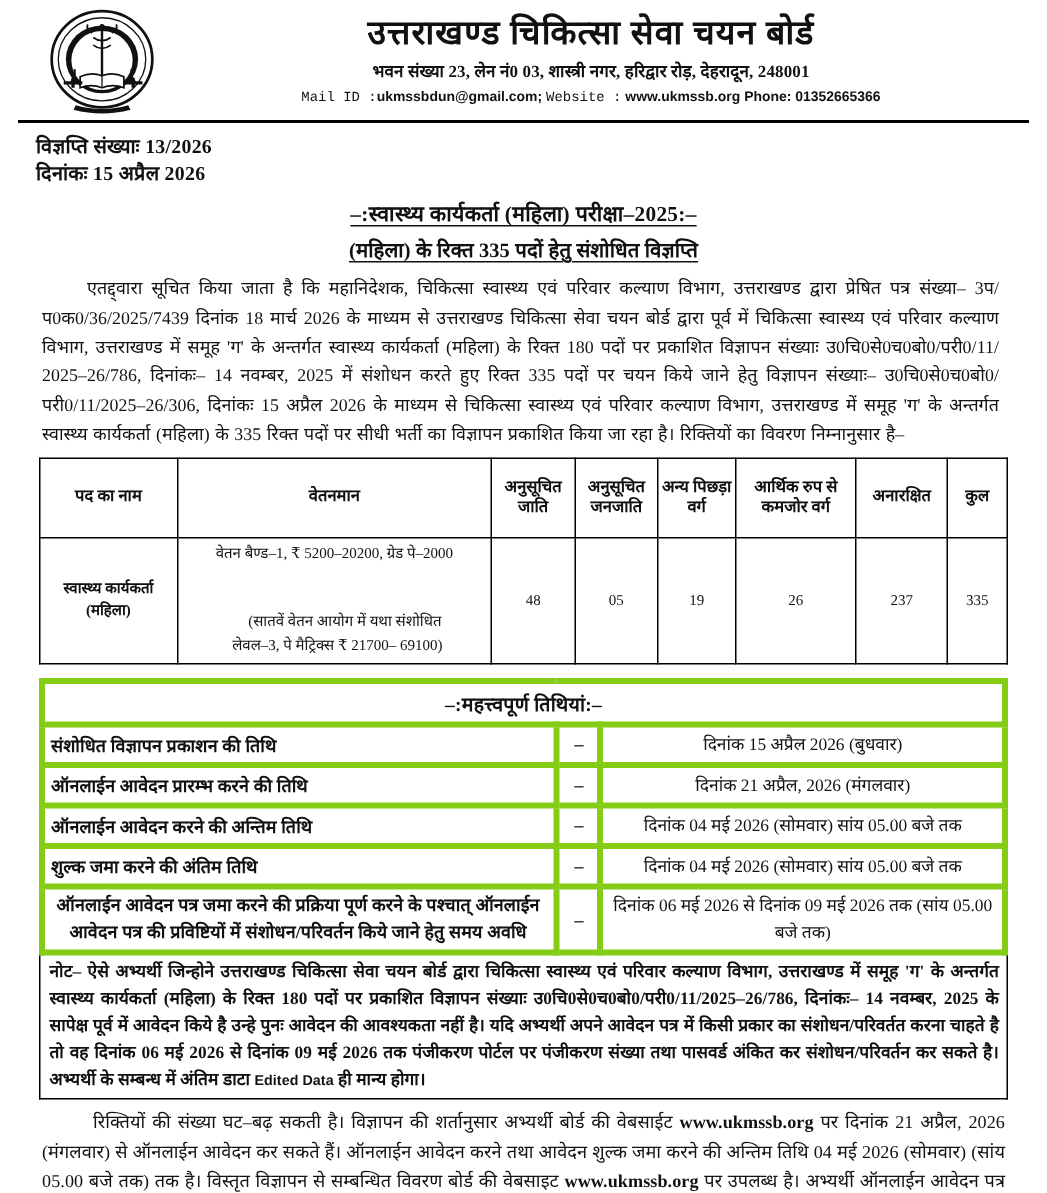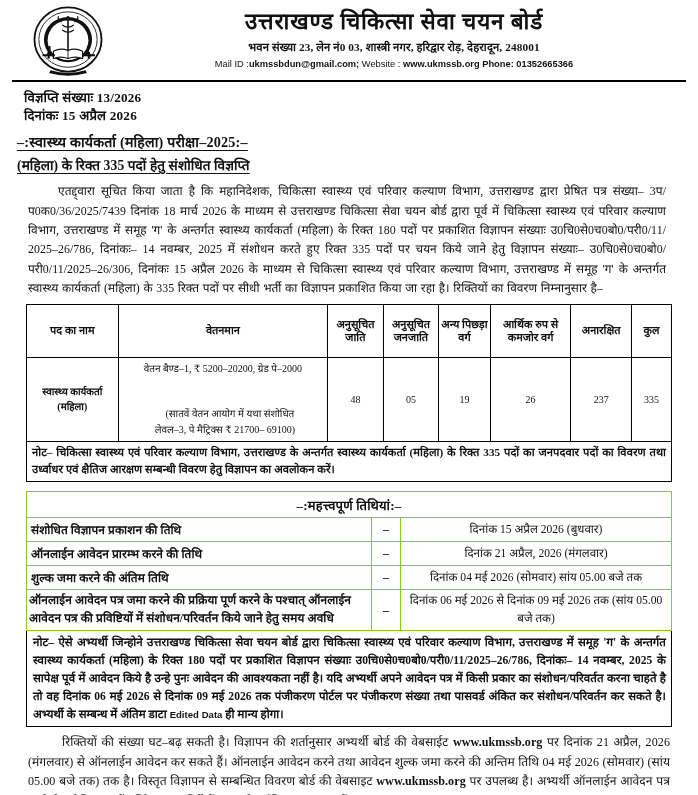--- a/index.html
+++ b/index.html
@@ -64,21 +64,21 @@
     letter-spacing: 0.1px;
     margin-top: 5px;
     white-space: nowrap;
   }
   .org-contact {
     font-size: 9.3px;
     margin-top: 5px;
     letter-spacing: 0px;
     white-space: nowrap;
   }
-  .org-contact .lbl { font-weight: normal; }
+  .org-contact .lbl { font-weight: normal; font-family: Liberation Mono, monospace; }
   .org-contact .bold { font-weight: bold; }
 
   .hr-thick {
     border: none;
     border-top: 2.2px solid #000;
     margin: 2px 12px 0 12px;
   }
 
   
   .notif-line {
@@ -88,21 +88,22 @@
     padding: 6px 24px 0 24px;
     font-family: "Liberation Serif", "DejaVu Serif", serif;
     font-weight: bold;
     font-size: 13.2px;
     letter-spacing: 0.2px;
     flex-direction: column;
   }
 
   
   .title-block {
-    padding: 8px 32px 0 17px;
+    text-align: center;
+    padding: 8px 32px 0 32px;
   }
   .title-main {
     font-family: "Liberation Serif", "DejaVu Serif", serif;
     font-weight: bold;
     font-size: 14.2px;
     text-decoration: underline;
     text-underline-offset: 2.5px;
     display: inline-block;
     letter-spacing: 0.2px;
   }
@@ -180,40 +181,40 @@
 
   
   .dates-wrap { padding: 9px 26px 0 26px; }
   table.dates {
     width: 100%;
     border-collapse: collapse;
     font-family: "Liberation Serif", "DejaVu Serif", serif;
     table-layout: fixed;
   }
   table.dates td, table.dates th {
-    border: 1px solid #84cc16;
+    border: 4px solid #84cc16;
     padding: 2px 4px;
     vertical-align: middle;
   }
   .dates-head {
     text-align: center;
     font-weight: bold;
     font-size: 13px;
     height: 21px;
     letter-spacing: 0.2px;
   }
   td.dlabel {
     font-weight: bold;
     font-size: 11.9px;
     text-align: left;
     padding-left: 7px;
     height: 19px;
     letter-spacing: 0.1px;
   }
-  td.dlabel.ctr { text-align: left; padding-left: 2px; line-height: 1.5; }
+  td.dlabel.ctr { text-align: center; padding-left: 2px; line-height: 1.5; }
   td.ddash { text-align: center; width: 28px; font-weight: bold; font-size: 12px; }
   td.dval {
     text-align: center;
     font-size: 11.6px;
     line-height: 1.55;
   }
 
   
   .bottom-note {
     margin: 0 26px;
@@ -346,21 +347,20 @@
           <td class="num">05</td>
           <td class="num">19</td>
           <td class="num">26</td>
           <td class="num">237</td>
           <td class="num">335</td>
         </tr>
       </tbody>
     </table>
   </div>
 
-  <div class="notebox">नोट– चिकित्सा स्वास्थ्य एवं परिवार कल्याण विभाग, उत्तराखण्ड के अन्तर्गत स्वास्थ्य कार्यकर्ता (महिला) के रिक्त 335 पदों का जनपदवार पदों का विवरण तथा उर्ध्वाधर एवं क्षैतिज आरक्षण सम्बन्धी विवरण हेतु विज्ञापन का अवलोकन करें।</div>
 
   <div class="dates-wrap">
     <table class="dates">
       <colgroup>
         <col style="width:53.5%">
           <col style="width:4.5%">
           <col style="width:42%">
       </colgroup>
       <tbody>
         <tr>
@@ -370,20 +370,25 @@
           <td class="dlabel">संशोधित विज्ञापन प्रकाशन की तिथि</td>
           <td class="ddash">–</td>
           <td class="dval">दिनांक 15 अप्रैल 2026 (बुधवार)</td>
         </tr>
         <tr>
           <td class="dlabel">ऑनलाईन आवेदन प्रारम्भ करने की तिथि</td>
           <td class="ddash">–</td>
           <td class="dval">दिनांक 21 अप्रैल, 2026 (मंगलवार)</td>
         </tr>
         <tr>
+          <td class="dlabel">ऑनलाईन आवेदन करने की अन्तिम तिथि</td>
+          <td class="ddash">–</td>
+          <td class="dval">दिनांक 04 मई 2026 (सोमवार)   सांय 05.00 बजे तक</td>
+        </tr>
+        <tr>
           <td class="dlabel">शुल्क जमा करने की अंतिम तिथि</td>
           <td class="ddash">–</td>
           <td class="dval">दिनांक 04 मई 2026 (सोमवार)   सांय 05.00 बजे तक</td>
         </tr>
         <tr>
           <td class="dlabel ctr">ऑनलाईन आवेदन पत्र जमा करने की प्रक्रिया पूर्ण करने के पश्चात् ऑनलाईन आवेदन पत्र की प्रविष्टियों में संशोधन/परिवर्तन किये जाने हेतु समय अवधि</td>
           <td class="ddash">–</td>
           <td class="dval">दिनांक 06 मई 2026 से दिनांक 09 मई 2026 तक (सांय 05.00 बजे तक)</td>
         </tr>
       </tbody>

